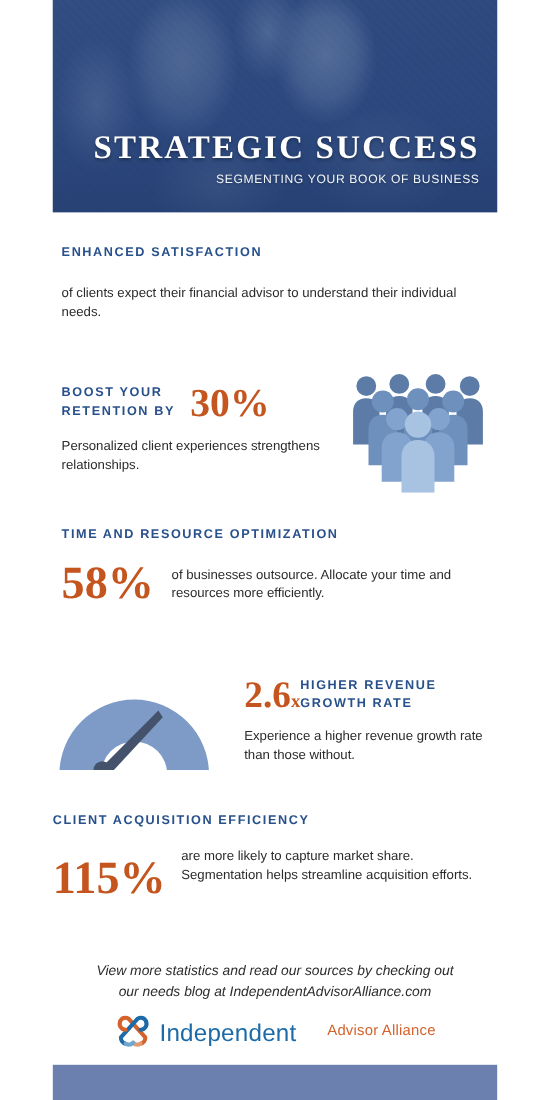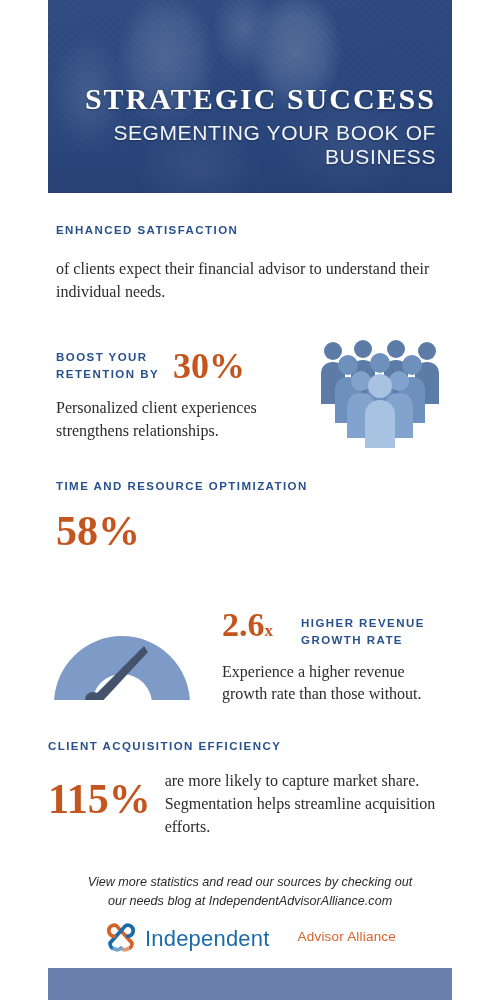--- a/index.html
+++ b/index.html
@@ -69,21 +69,21 @@
     font-size: 30px;
     letter-spacing: 2.0px;
     color: #ffffff;
     line-height: 1.05;
     margin: 0 0 7px 0;
     text-shadow: 0 1px 3px rgba(0,0,0,.35);
   }
   .header-subtitle {
     font-family: "Liberation Sans", sans-serif;
     font-weight: 400;
-    font-size: 21px;
+    font-size: 11px;
     letter-spacing: 0.6px;
     color: #f2f5fa;
     margin: 0;
     text-shadow: 0 1px 2px rgba(0,0,0,.3);
   }
 
   
   .section { position: absolute; }
 
   .eyebrow {
@@ -98,24 +98,23 @@
   .bignum {
     color: #c4551f;
     font-family: "Liberation Serif", serif;
     font-weight: bold;
     line-height: 1;
     margin: 0;
     white-space: nowrap;
   }
   .body-text {
     color: #2b2b2b;
-    font-size: 16px;
+    font-size: 12px;
     line-height: 1.42;
     margin: 0;
-    font-family: Liberation Serif, serif;
   }
 
   
   #stat-satisfaction { left: 56px; top: 222px; width: 396px; }
   #stat-satisfaction .bignum { font-size: 42px; }
   .row-num-text { display: flex; align-items: flex-start; gap: 16px; margin-top: 13px; }
   .row-num-text .numcell { flex: 0 0 auto; padding-top: 2px; }
   .row-num-text .txtcell { flex: 1 1 auto; padding-top: 6px; }
 
   
@@ -139,21 +138,21 @@
   
   .gauge-wrap {
     position: absolute;
     left: 48px;
     top: 608px;
     width: 148px;
     height: 92px;
     overflow: hidden;
   }
   #stat-growth { left: 222px; top: 608px; width: 230px; }
-  .growth-head { display: flex; align-items: flex-start; gap: 28px; }
+  .growth-head { display: flex; align-items: flex-end; gap: 0; }
   #stat-growth .bignum { font-size: 34px; }
   #stat-growth .bignum .unit { font-size: 17px; }
   .growth-eyebrow { padding-top: 7px; }
   #stat-growth .body-text { margin-top: 11px; }
 
   
   #stat-acquisition { left: 48px; top: 738px; width: 404px; }
   #stat-acquisition .bignum { font-size: 42px; }
   #stat-acquisition .txtcell { padding-top: 2px; }
   #stat-acquisition .row-num-text { gap: 14px; }
@@ -275,20 +274,23 @@
         <path d="M64 64c-10 0-15 7-15 15v33h30V79c0-8-5-15-15-15z"></path>
       </g>
     </svg>
   </div>
 
   <div class="section" id="stat-time">
     <p class="eyebrow">TIME AND RESOURCE OPTIMIZATION</p>
     <div class="row-num-text">
       <div class="numcell">
         <p class="bignum">58%</p>
+      </div>
+      <div class="txtcell">
+        <p class="body-text">of businesses outsource. Allocate your time and resources more efficiently.</p>
       </div>
     </div>
   </div>
 
   <div class="gauge-wrap">
     <svg viewBox="0 0 148 98" width="148" height="98" aria-hidden="true">
       <path d="M6 96 A68 68 0 0 1 142 96 L104 96 A30 30 0 0 0 44 96 Z" fill="#7e9bc8"></path>
       <g fill="#44536b">
         <path d="M40 94 L96 38 L100 44 L50 98 Z"></path>
         <circle cx="45" cy="92" r="8"></circle>

